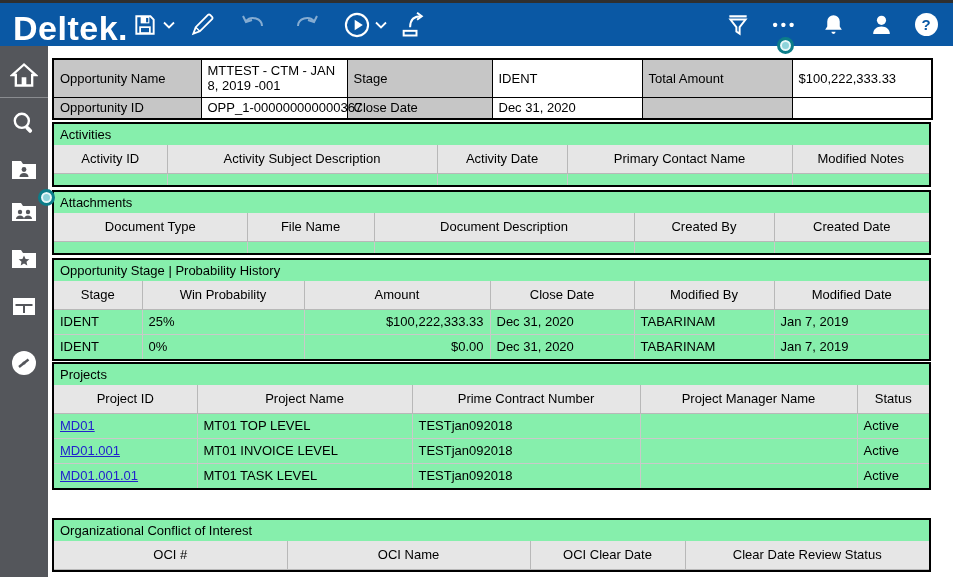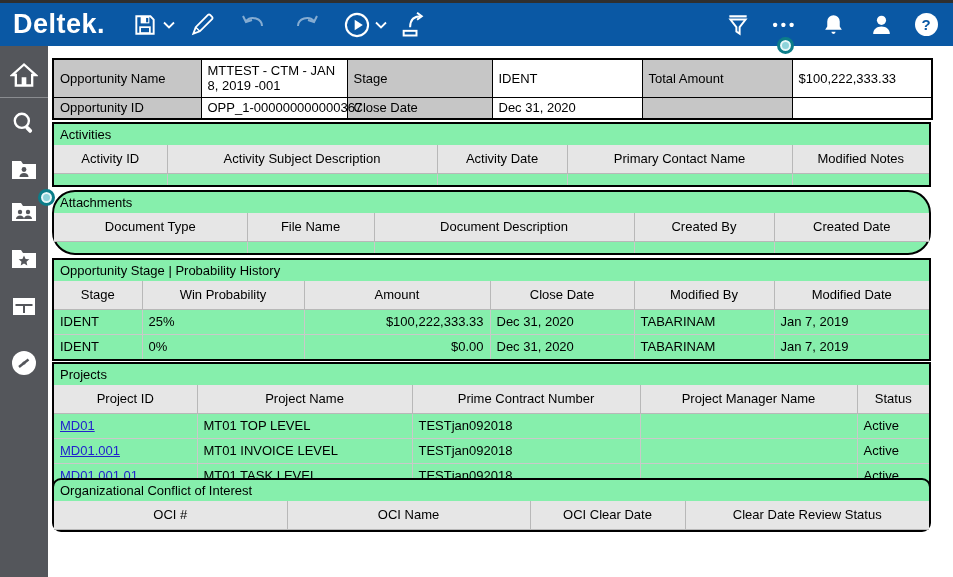--- a/index.html
+++ b/index.html
@@ -1,19 +1,19 @@
 <!DOCTYPE html>
 <html><head>
 <meta charset="utf-8">
 <style>
   * { margin:0; padding:0; box-sizing:border-box; }
   html,body { width:953px; height:577px; font-family:"Liberation Sans", sans-serif; background:#fff; overflow:hidden; }
   .top-strip { position:absolute; left:0; top:0; width:953px; height:3px; background:#2f2f2f; }
   .topbar { position:absolute; left:0; top:3px; width:953px; height:43px; background:#0a58a4; color:#fff; }
-  .logo { position:absolute; left:13px; top:6px; font-size:27px; font-weight:bold; letter-spacing:0.5px; }
+  .logo { position:absolute; left:13px; top:6px; font-size:34px; font-weight:bold; letter-spacing:0.5px; }
   .tb-icon { position:absolute; top:0; height:43px; display:flex; align-items:center; justify-content:center; }
   .dim { opacity:0.5; }
   .tb-title { position:absolute; left:497px; top:0; height:43px; display:flex; align-items:center; gap:10px; font-size:15px; }
   .ellipsis { font-size:15px; letter-spacing:3px; font-weight:bold; }
   .help-circle { width:23px; height:23px; border-radius:50%; background:#fff; color:#0a58a4; font-weight:bold; font-size:15px; display:flex; align-items:center; justify-content:center; }
   .sidebar { position:absolute; left:0; top:46px; width:48px; height:531px; background:#54565b; }
   .sb-icon { position:absolute; left:0; width:48px; display:flex; justify-content:center; }
   .sb-divider { position:absolute; left:0; top:51px; width:48px; height:1px; background:#8a8c90; }
   .main { position:absolute; left:52px; top:0; width:879px; }
 
@@ -34,24 +34,24 @@
   .grid th:first-child { border-left:none; }
   .grid td { font-size:13px; height:25px; border-left:1px solid #c9c9c9; border-bottom:1px solid #c9c9c9; padding:0 6px; overflow:hidden; white-space:nowrap; }
   .grid td:first-child { border-left:none; }
   .grid tr:last-child td { border-bottom:none; }
   .empty-row td { height:12px; }
   td.num { text-align:right; }
   a.cell-link { color:#2222cc; text-decoration:underline; cursor:pointer; }
 
   
   #sec-activities { top:122px; }
-  #sec-attachments { top:190px;border-radius:23px; }
+  #sec-attachments { top:190px; }
   #sec-stage { top:258px; }
   #sec-projects { top:362px; }
-  #sec-oci { top:478px;border-radius:9px; }
+  #sec-oci { top:518px; }
 
   .dot { position:absolute; width:17px; height:17px; border-radius:50%; border:3px solid #0c7d89; background:#8ed3da; box-shadow:inset 0 0 0 2px #e8f7f8; z-index:20; }
   #dot-toolbar { left:777px; top:37px; }
   #dot-sidebar { left:38px; top:189px; }
   svg { display:block; }
 </style>
 </head>
 <body>
 
 <div class="top-strip"></div>

